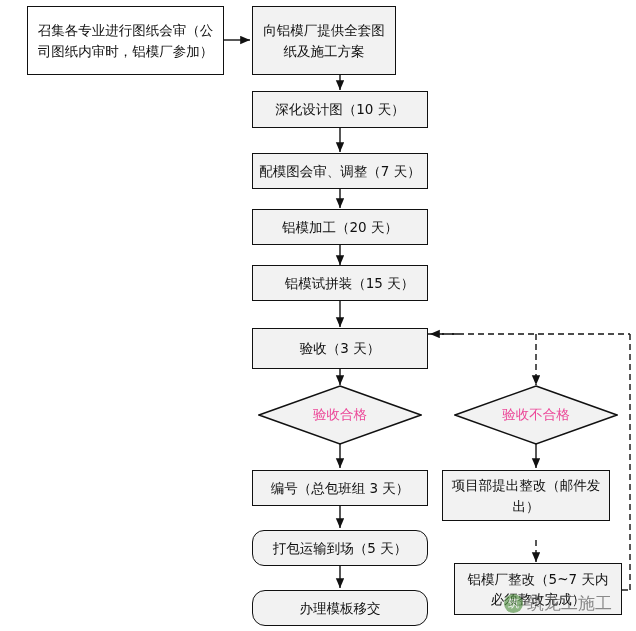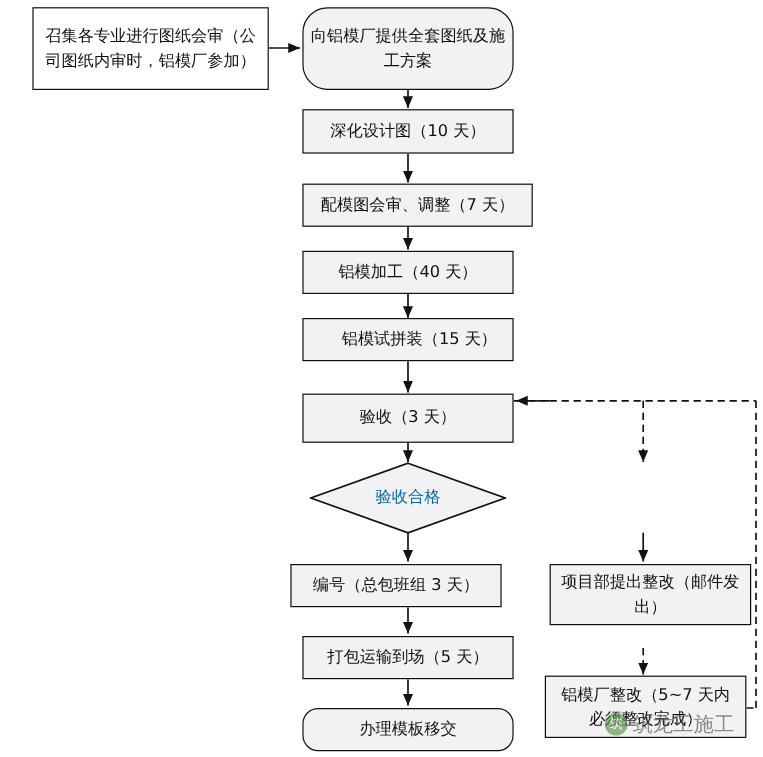--- a/index.html
+++ b/index.html
@@ -44,21 +44,21 @@
   }
   .diamond-wrap svg {
     position: absolute;
     left: 0;
     top: 0;
   }
   .diamond-label {
     position: relative;
     z-index: 2;
     font-size: 13.5px;
-    color: #0369a1;
+    color: #ec4899;
     text-align: left;
     line-height: 1.3;
   }
   .lines {
     position: absolute;
     left: 0;
     top: 0;
     width: 636px;
     height: 631px;
     pointer-events: none;
@@ -137,61 +137,67 @@
       <line x1="518" y1="540" x2="518" y2="562" marker-end="url(#arrow)"></line>
 
       <line x1="440" y1="334" x2="412" y2="334" marker-end="url(#arrow)"></line>
     </g>
   </svg>
 
   <div class="node plain" style="left:9px; top:6px; width:197px; height:69px;">
     <span>召集各专业进行图纸会审（公司图纸内审时，铝模厂参加）</span>
   </div>
 
-  <div class="node" style="left:234px; top:6px; width:176px; height:69px;border-radius:21px;">
+  <div class="node" style="left:234px; top:6px; width:144px; height:69px;">
     <span>向铝模厂提供全套图纸及施工方案</span>
   </div>
 
   <div class="node" style="left:234px; top:91px; width:176px; height:37px;">
     <span>深化设计图（10 天）</span>
   </div>
 
-  <div class="node" style="left:234px; top:153px; width:192px; height:36px;justify-content:center;">
+  <div class="node" style="left:234px; top:153px; width:176px; height:36px;justify-content:center;">
     <span>配模图会审、调整（7 天）</span>
   </div>
 
   <div class="node" style="left:234px; top:209px; width:176px; height:36px;">
-    <span>铝模加工（40 天）</span>
+    <span>铝模加工（20 天）</span>
   </div>
 
   <div class="node" style="left:234px; top:265px; width:176px; height:36px;padding-left:25px;">
     <span>铝模试拼装（15 天）</span>
   </div>
 
   <div class="node" style="left:234px; top:328px; width:176px; height:41px;">
     <span>验收（3 天）</span>
   </div>
 
   <div class="diamond-wrap" style="left:240px; top:385px; width:164px; height:60px;">
     <svg width="164" height="60" viewBox="0 0 164 60">
       <polygon points="82,1 163,30 82,59 1,30" fill="#f2f2f2" stroke="#111111" stroke-width="1.4"></polygon>
     </svg>
     <span class="diamond-label">验收合格</span>
   </div>
 
-
-  <div class="node" style="left:224px; top:470px; width:176px; height:36px;">
+  <div class="diamond-wrap" style="left:436px; top:385px; width:164px; height:60px;">
+    <svg width="164" height="60" viewBox="0 0 164 60">
+      <polygon points="82,1 163,30 82,59 1,30" fill="#f2f2f2" stroke="#111111" stroke-width="1.4"></polygon>
+    </svg>
+    <span class="diamond-label">验收不合格</span>
+  </div>
+
+  <div class="node" style="left:234px; top:470px; width:176px; height:36px;">
     <span>编号（总包班组 3 天）</span>
   </div>
 
-  <div class="node" style="left:440px; top:470px; width:168px; height:51px;">
+  <div class="node" style="left:424px; top:470px; width:168px; height:51px;">
     <span>项目部提出整改（邮件发出）</span>
   </div>
 
-  <div class="node" style="left:234px; top:530px; width:176px; height:36px;">
+  <div class="node" style="left:234px; top:530px; width:176px; height:36px;border-radius:12px;">
     <span>打包运输到场（5 天）</span>
   </div>
 
   <div class="node" style="left:436px; top:563px; width:168px; height:52px;">
     <span>铝模厂整改（5~7 天内必须整改完成）</span>
   </div>
 
   <div class="node" style="left:234px; top:590px; width:176px; height:36px;border-radius:13px;">
     <span>办理模板移交</span>
   </div>

